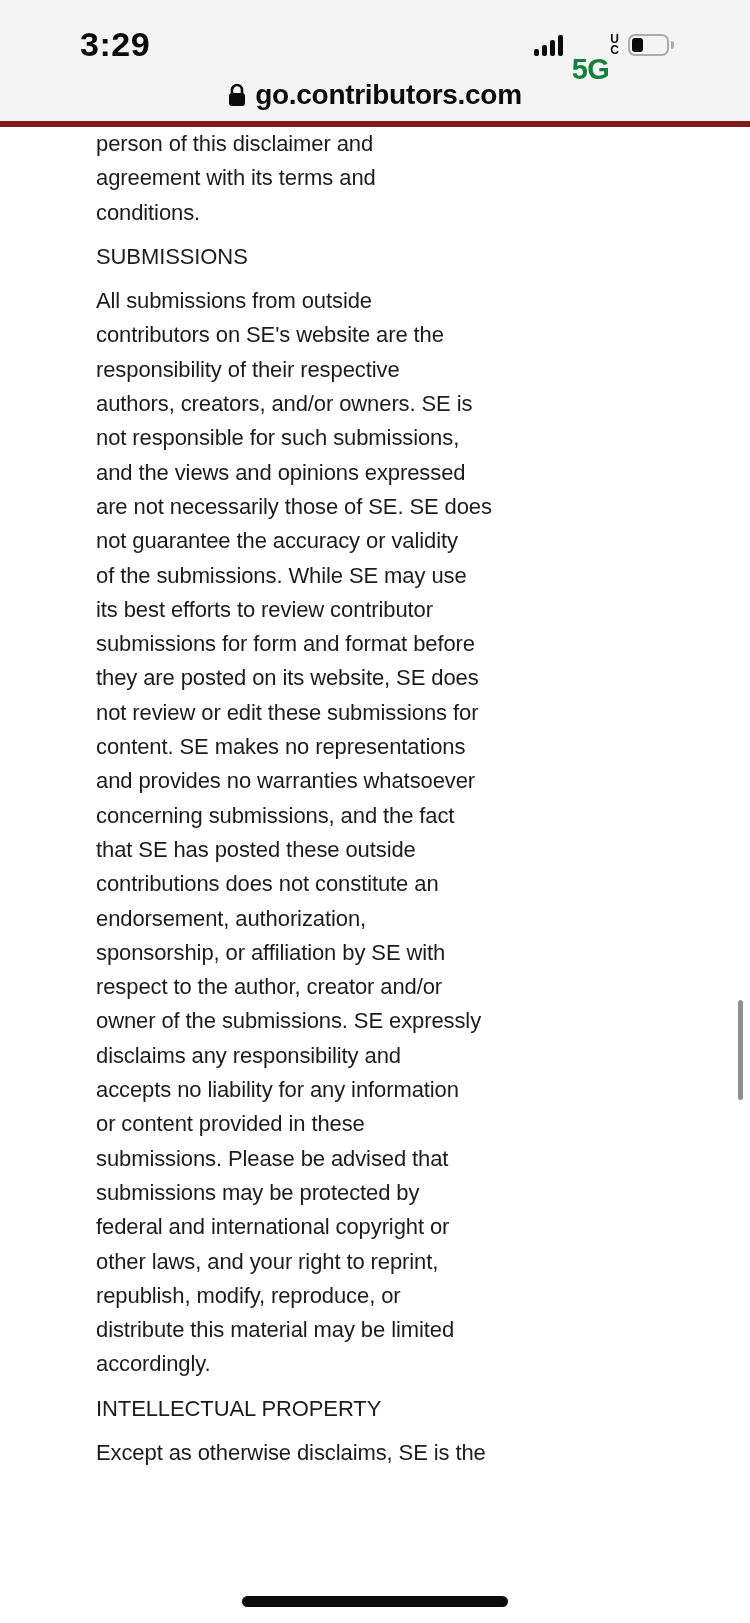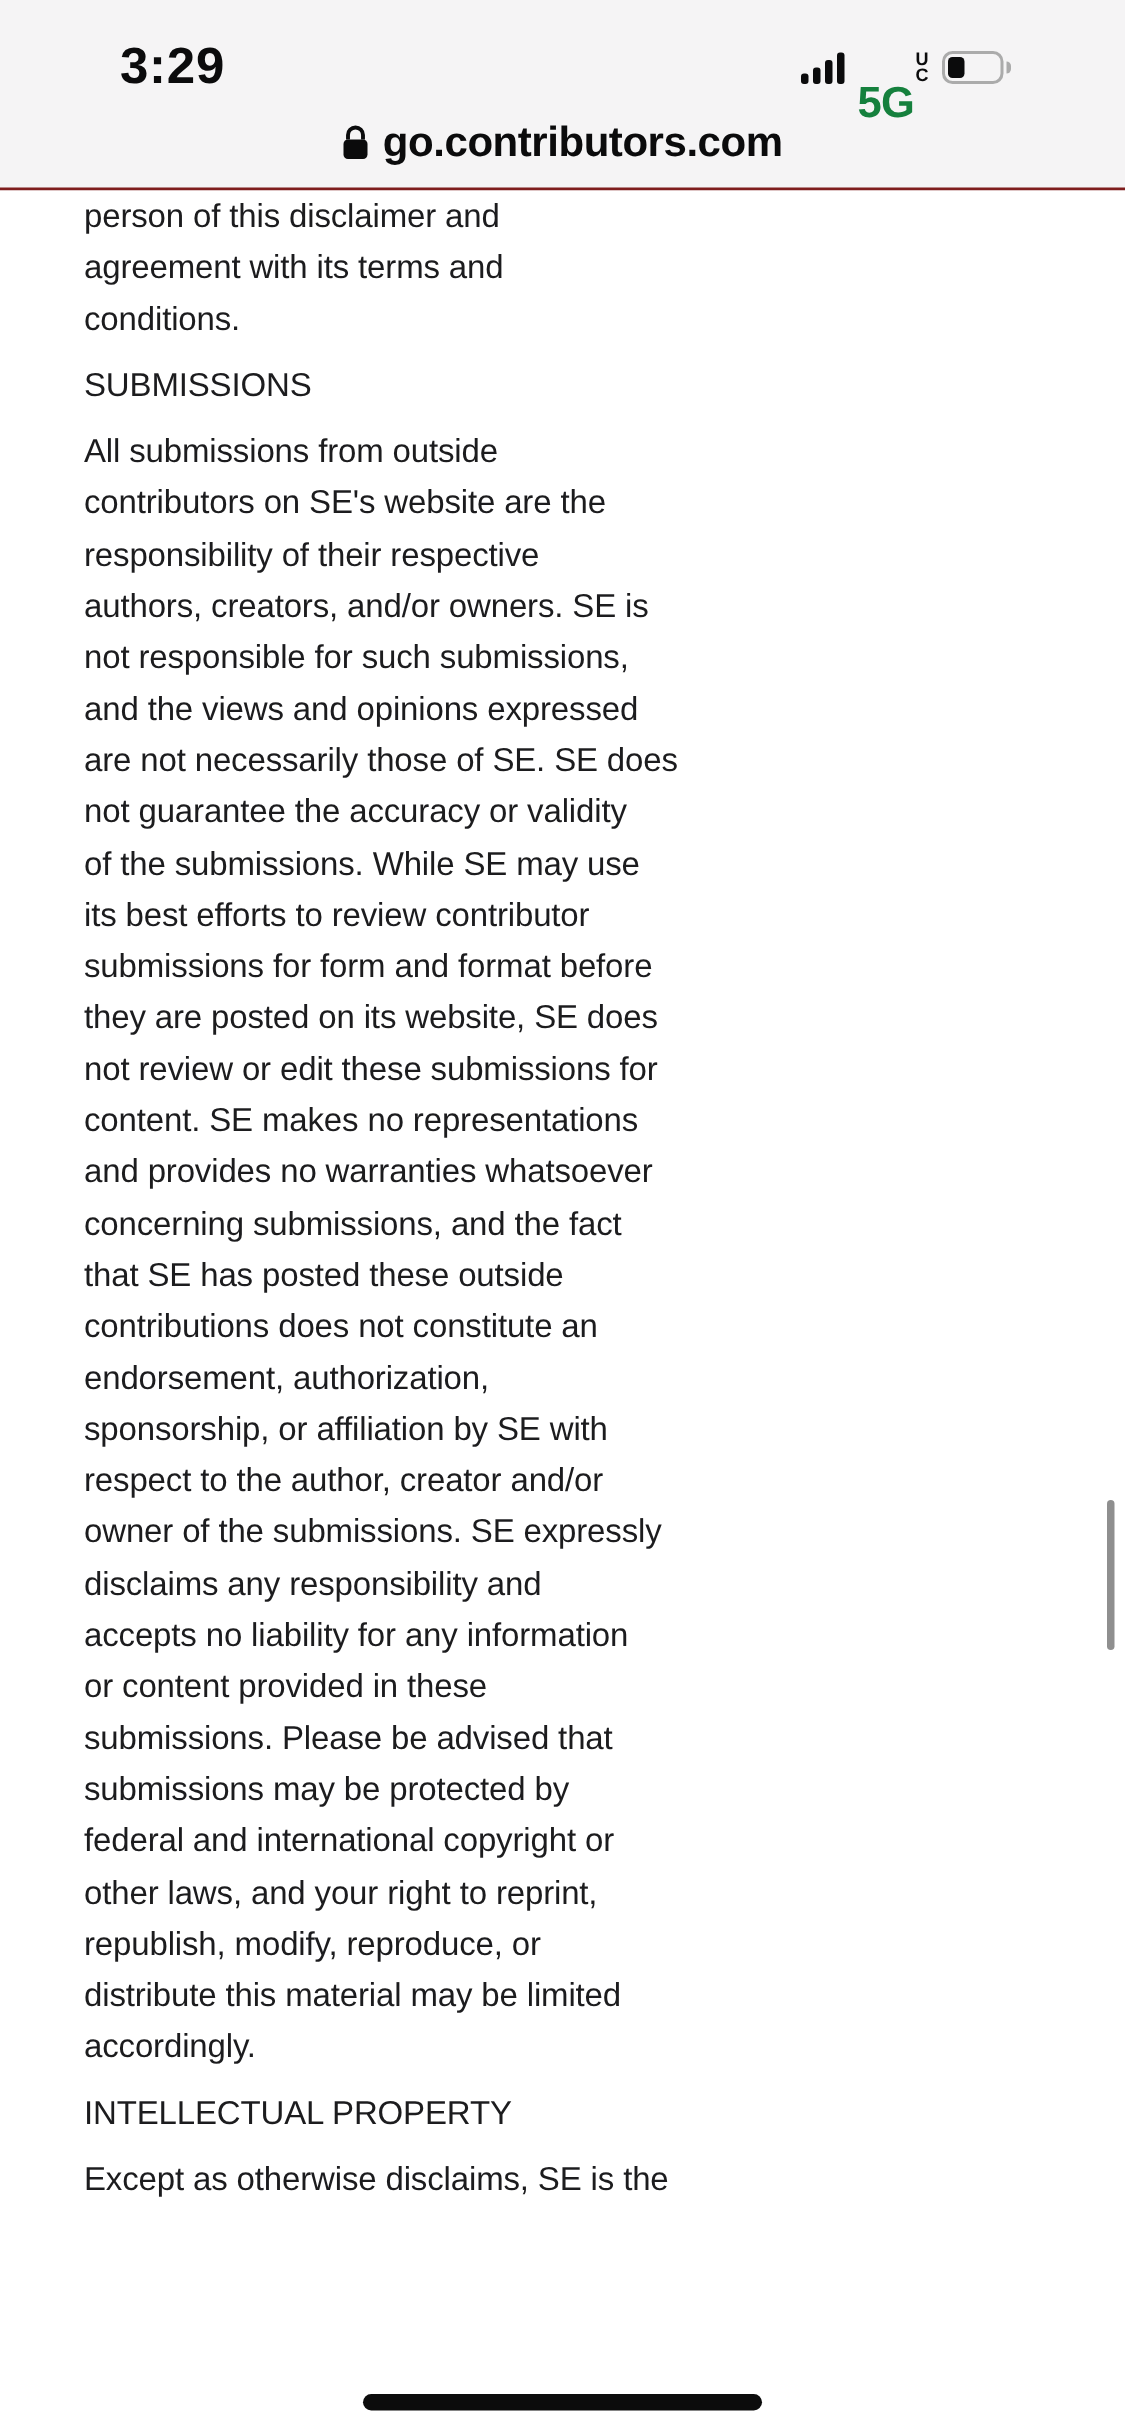--- a/index.html
+++ b/index.html
@@ -11,21 +11,21 @@
     font-family: "Liberation Sans", sans-serif;
     color: #1c1c1e;
     overflow: hidden;
   }
 
   
   .header {
     position: absolute; top: 0; left: 0;
     width: 750px; height: 127px;
     background: #f5f4f5;
-    border-bottom: 2px solid #7f1d1d;
+    border-bottom: 6px solid #7f1d1d;
   }
   .status-row {
     position: absolute; top: 22px; left: 0; right: 0; height: 46px;
   }
   .status-time {
     position: absolute; left: 80px; top: 3px;
     font-size: 34px; font-weight: bold; letter-spacing: 0.5px; color: #0b0b0c;
   }
   .status-icons {
     position: absolute; right: 76px; top: 0; height: 46px;
@@ -71,21 +71,21 @@
   .url-text {
     font-size: 28px; font-weight: bold; color: #0b0b0c; letter-spacing: -0.3px;
   }
 
   
   .content {
     position: absolute; top: 127px; left: 0;
     width: 750px; height: 1384px;
     background: #ffffff;
     overflow: hidden;
-    padding: 0 60px 0 56px;
+    padding: 0 60px 0 96px;
   }
   .content p, .content h2 {
     font-size: 22px;
     font-weight: normal;
     line-height: 34.3px;
     letter-spacing: -0.1px;
     color: #1c1c1e;
     white-space: pre-line;
   }
   .content .block + .block { margin-top: 10px; }

